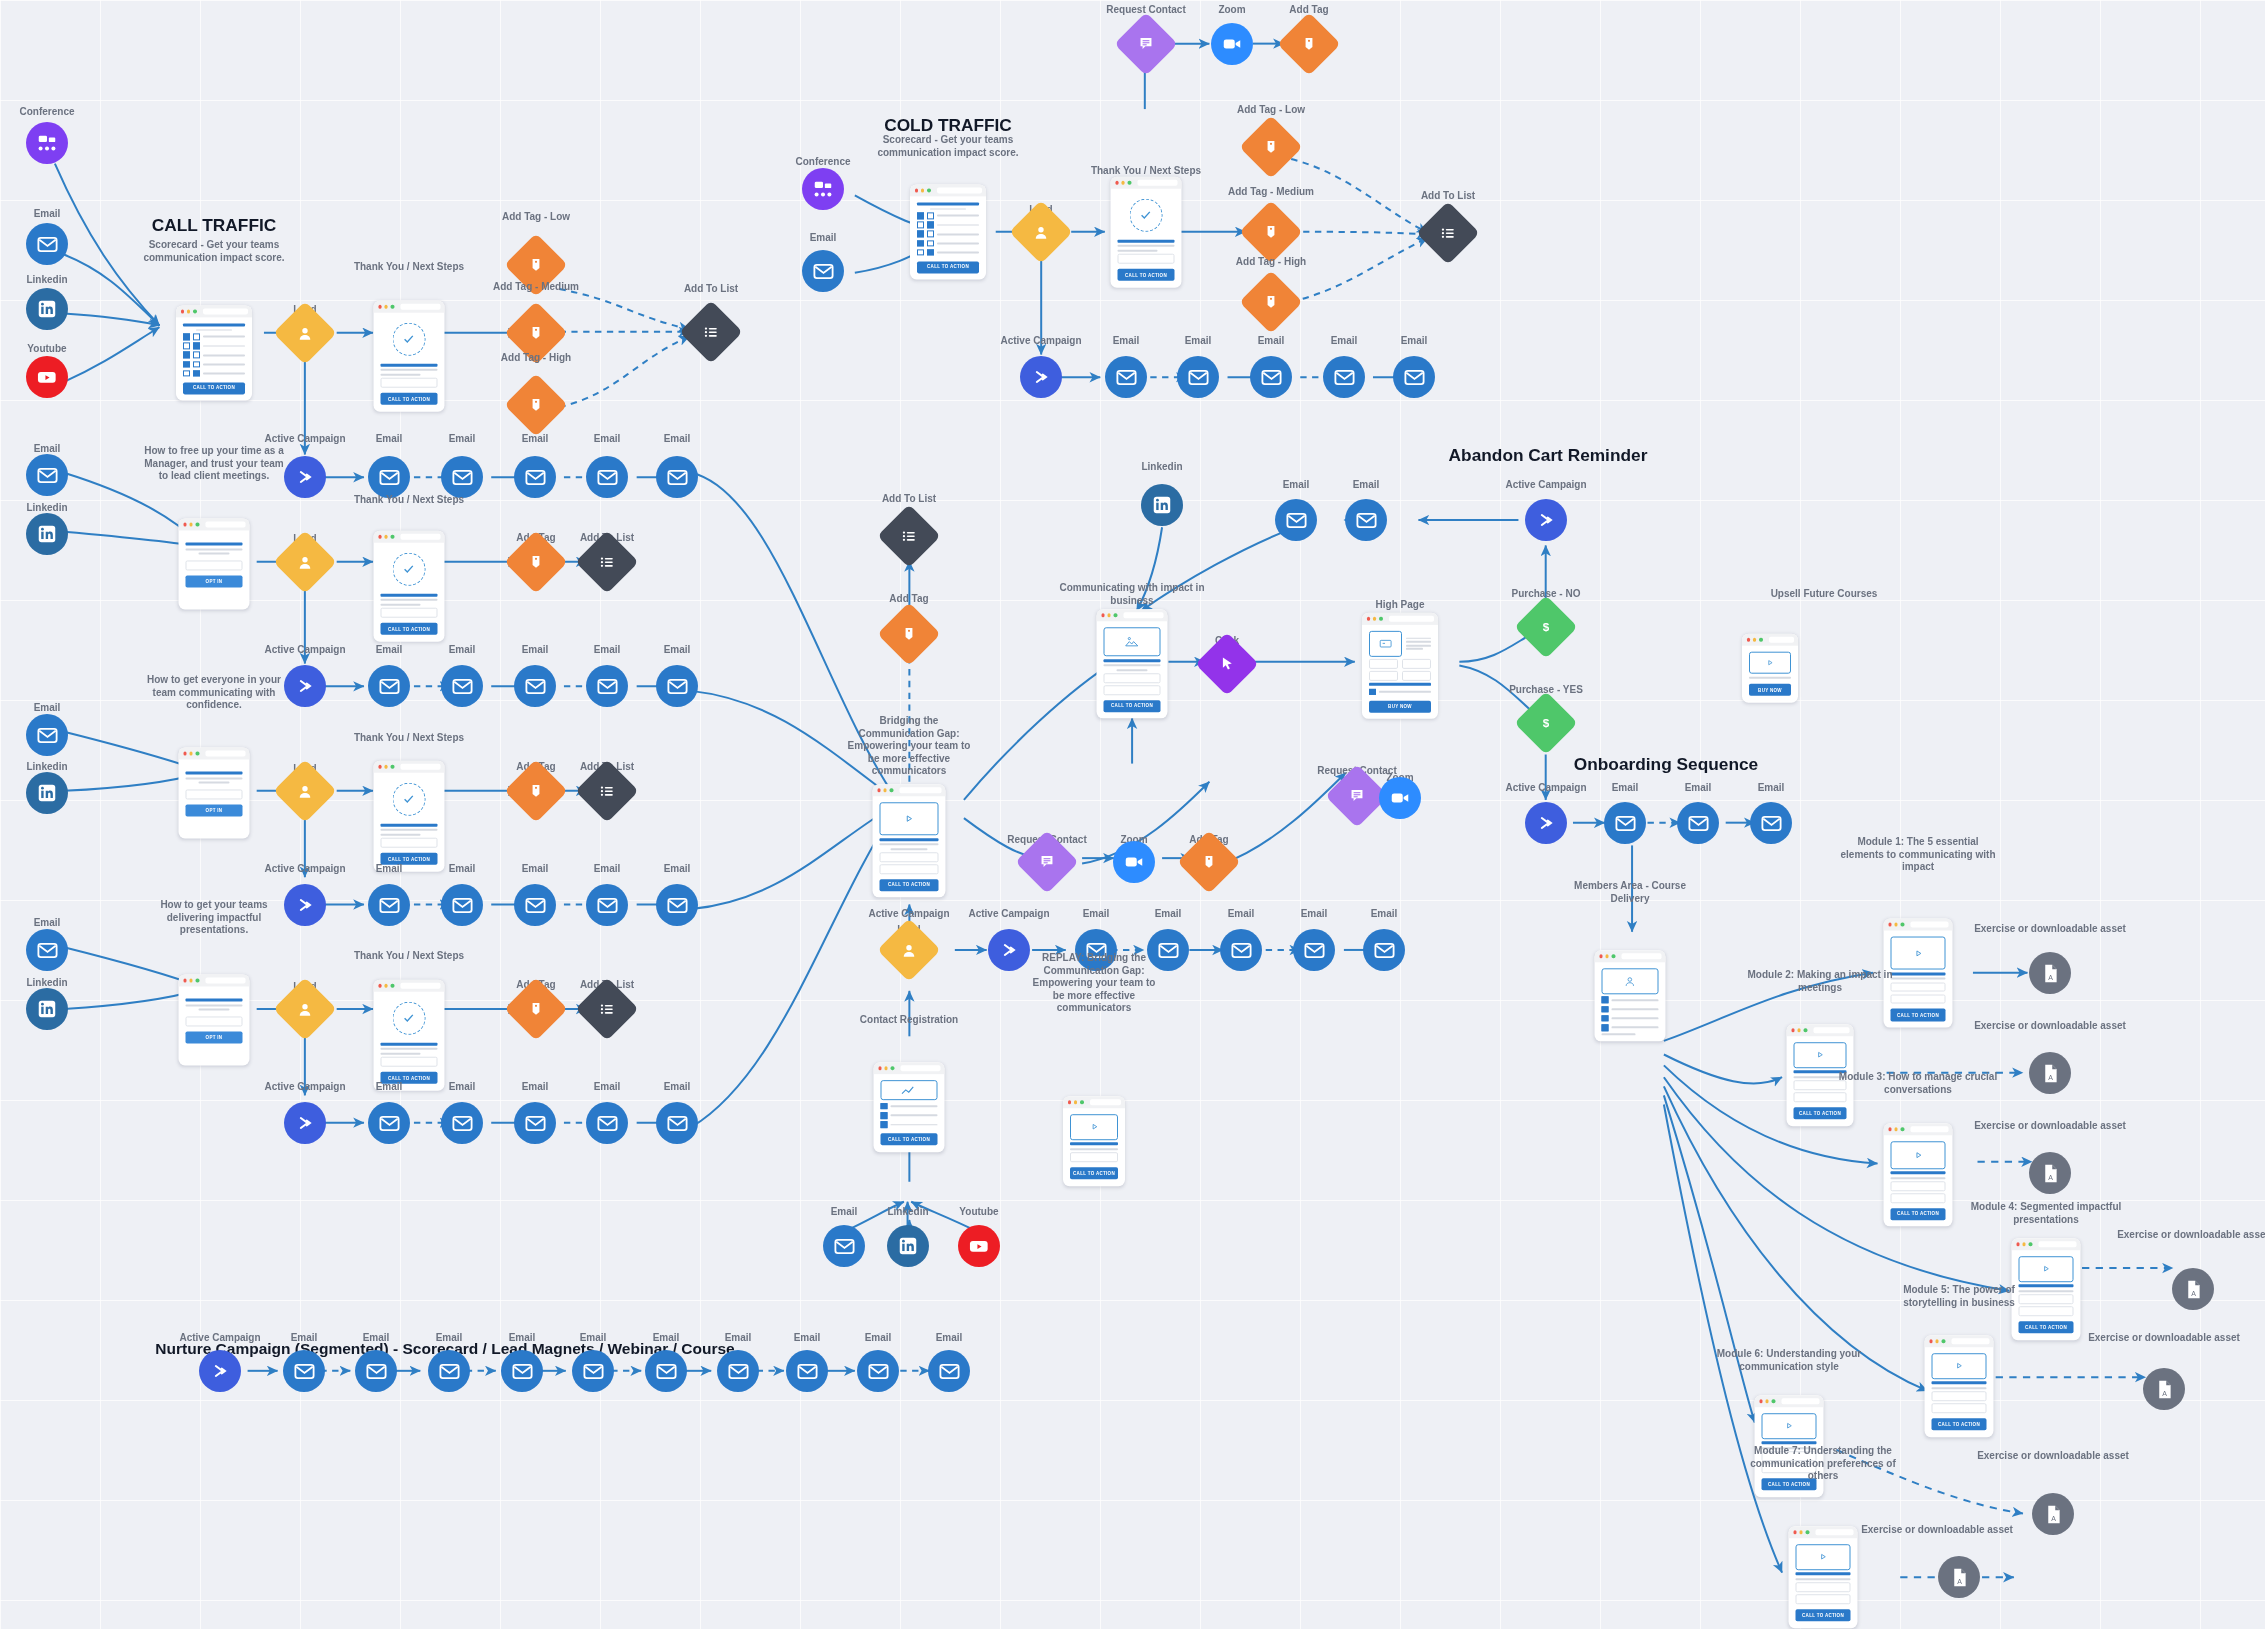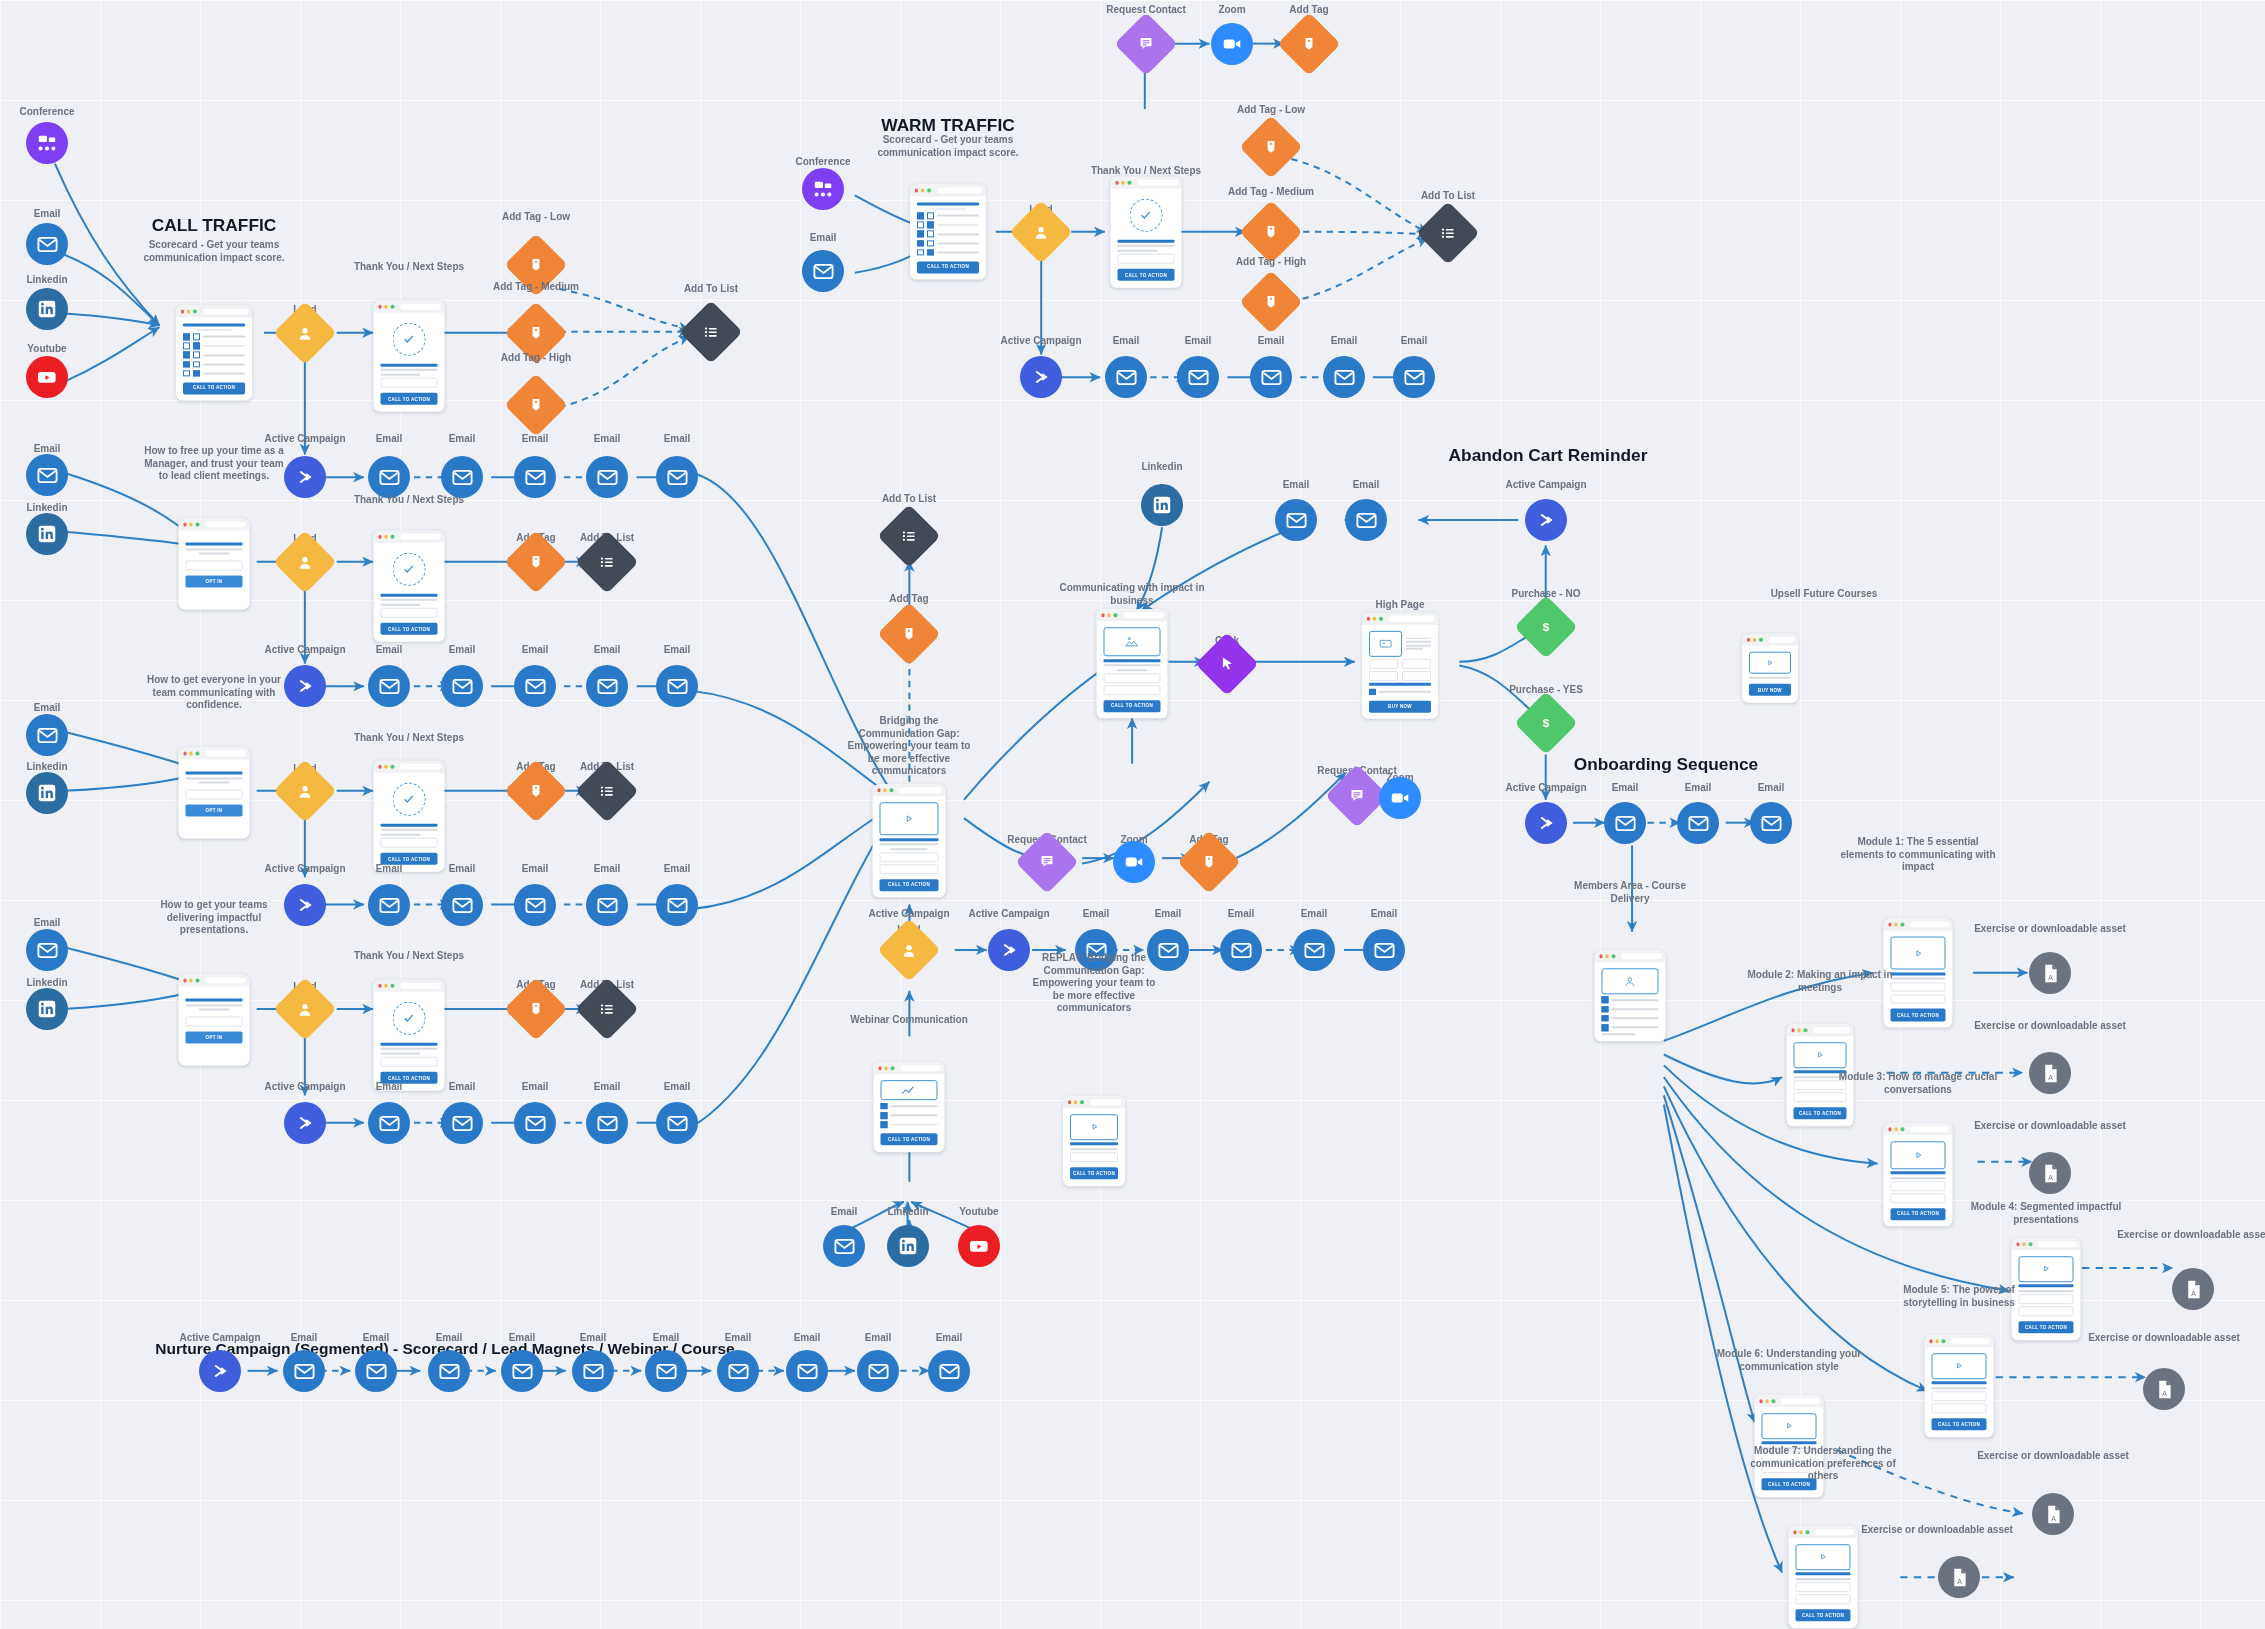--- a/index.html
+++ b/index.html
@@ -904,21 +904,21 @@
 <div class="lbl" style="left:677px;top:1093px">Email</div>
 <div class="node" style="left:677px;top:1123px">
       <div class="circ c-email">
         <svg width="23" height="23" viewBox="0 0 24 24" fill="none" stroke="#fff" stroke-width="1.9">
           <rect x="2.5" y="5" width="19" height="14" rx="2.5"></rect>
           <path d="M3.5 7 L12 13.5 L20.5 7"></path>
         </svg>
       </div>
     </div>
 
-<div class="section-title" style="left:948px;top:125px">WARM TRAFFIC</div>
+<div class="section-title" style="left:948px;top:125px">COLD TRAFFIC</div>
 <div class="lbl" style="left:823px;top:168px">Conference</div>
 <div class="node" style="left:823px;top:189px">
       <div class="circ c-conference">
         <svg width="22" height="22" viewBox="0 0 24 24" fill="#fff">
           <rect x="3" y="4" width="9" height="7" rx="1.5"></rect>
           <rect x="14" y="6" width="7" height="5" rx="1"></rect>
           <circle cx="5" cy="18" r="2.2"></circle>
           <circle cx="12" cy="18" r="2.2"></circle>
           <circle cx="19" cy="18" r="2.2"></circle>
         </svg>
@@ -1187,21 +1187,21 @@
 <div class="lbl" style="left:909px;top:936px">Lead</div>
 <div class="node" style="left:909px;top:950px">
       <div class="dia d-lead">
         <svg width="18" height="18" viewBox="0 0 24 24" fill="#fff">
           <circle cx="12" cy="8" r="3.6"></circle>
           <path d="M5 20c0-4 3.2-6.2 7-6.2s7 2.2 7 6.2z"></path>
         </svg>
       </div>
     </div>
 
-<div class="lbl" style="left:909px;top:1026px">Webinar Communication</div>
+<div class="lbl" style="left:909px;top:1026px">Contact Registration</div>
 <div class="node" style="left:909px;top:1107px">
   <div class="mock" style="width:71px">
     <div class="bar">
           <span class="dot d1"></span>
           <span class="dot d2"></span>
           <span class="dot d3"></span>
           <span class="url"></span>
         </div>
     <div class="body">
       <div class="imgph" style="height:18px">

